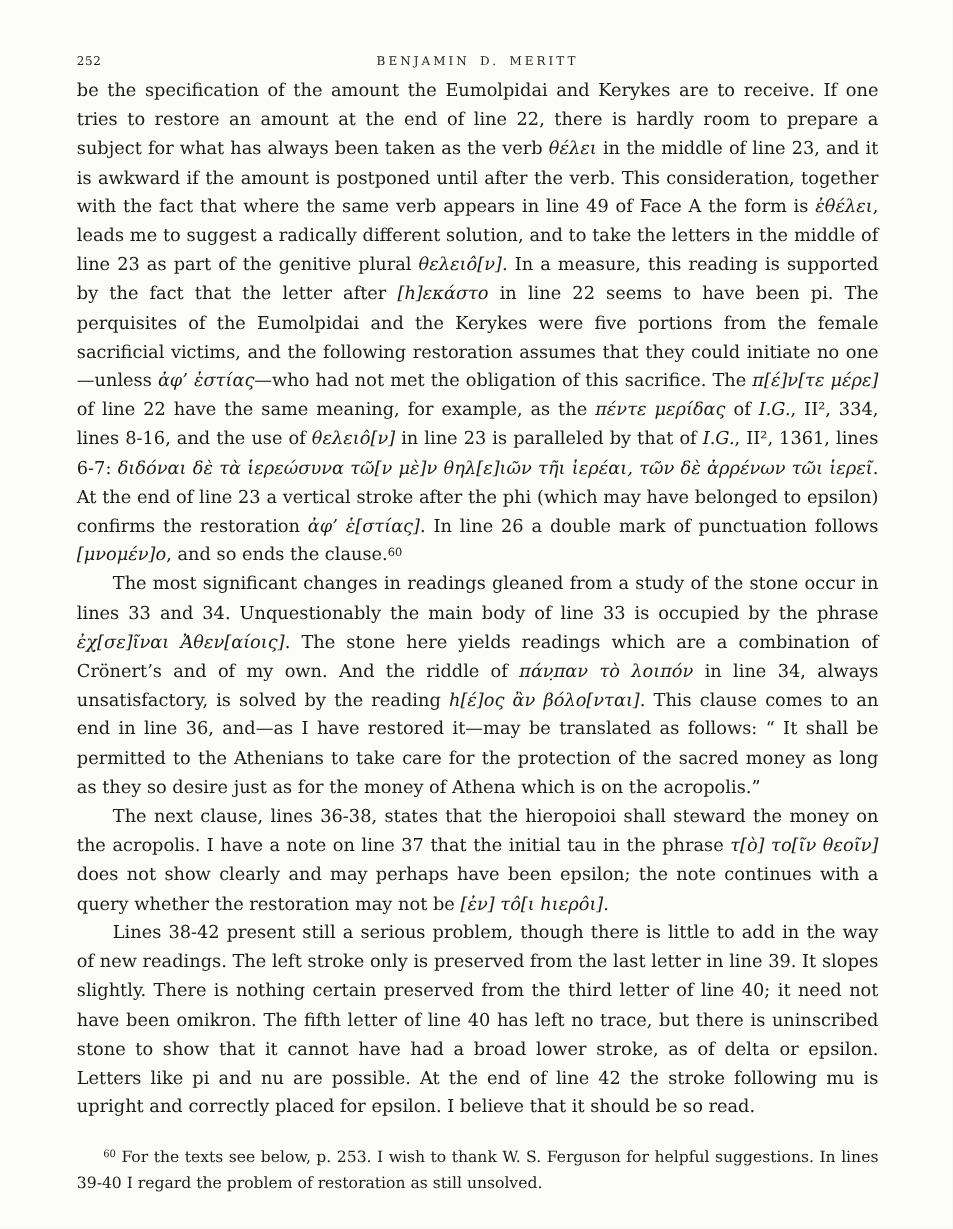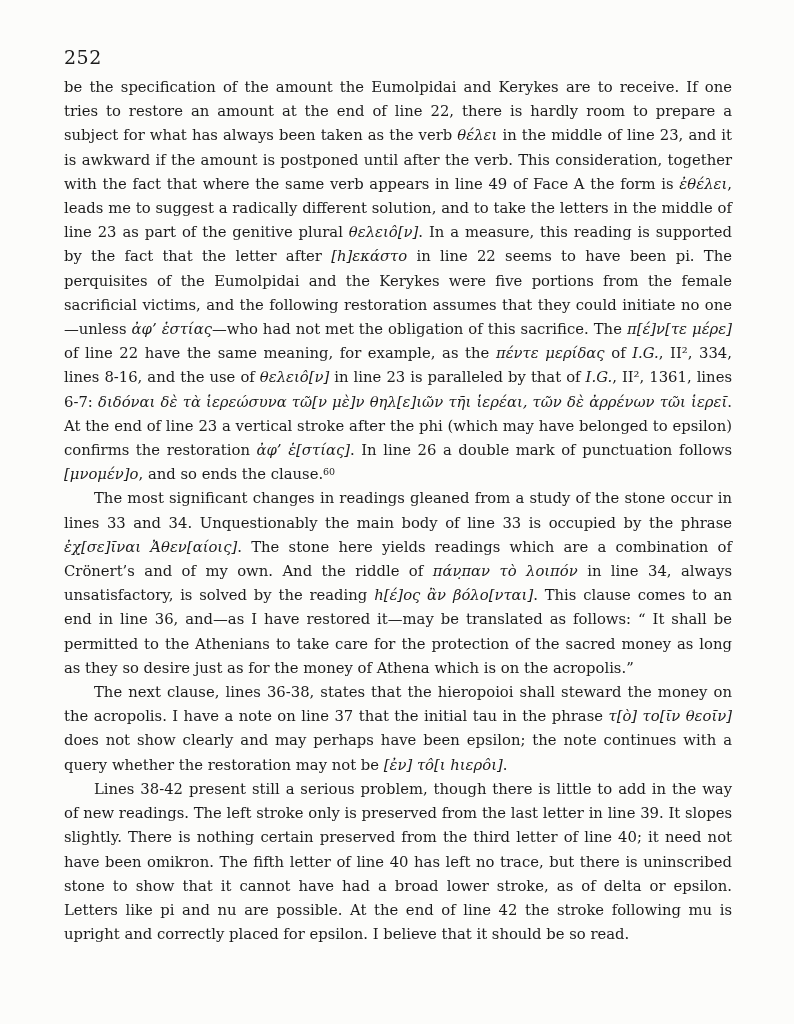--- a/index.html
+++ b/index.html
@@ -16,21 +16,21 @@
     padding: 46px 62px 0 64px;
     background: #fcfcfa;
     color: #1b1b1b;
     font-family: "DejaVu Serif", "Liberation Serif", serif;
     overflow: hidden;
   }
   .page-header {
     display: grid;
     grid-template-columns: 1fr auto 1fr;
     align-items: baseline;
-    font-size: 19px;
+    font-size: 10px;
   }
   .page-number {
     justify-self: start;
     letter-spacing: 0.5px;
   }
   .running-head {
     justify-self: center;
     letter-spacing: 2.5px;
     word-spacing: 3px;
   }
@@ -64,23 +64,27 @@
     margin: 0;
     text-indent: 22px;
   }
 </style>
 </head>
 <body>
 
 <div class="page">
   <div class="page-header">
     <span class="page-number">252</span>
+    <span class="running-head">BENJAMIN D. MERITT</span>
     <span class="head-spacer"></span>
   </div>
 
   <div class="page-body">
     <p><span>be the specification of the amount the Eumolpidai and Kerykes are to receive. If one tries to restore an amount at the end of line 22, there is hardly room to prepare a subject for what has always been taken as the verb </span><span class="it">θέλει</span><span> in the middle of line 23, and it is awkward if the amount is postponed until after the verb. This consideration, together with the fact that where the same verb appears in line 49 of Face A the form is </span><span class="it">ἐθέλει</span><span>, leads me to suggest a radically different solution, and to take the letters in the middle of line 23 as part of the genitive plural </span><span class="it">θελειô[ν]</span><span>. In a measure, this reading is supported by the fact that the letter after </span><span class="it">[h]εκάστο</span><span> in line 22 seems to have been pi. The perquisites of the Eumolpidai and the Kerykes were five portions from the female sacrificial victims, and the following restoration assumes that they could initiate no one—unless </span><span class="it">ἀφ’ ἑστίας</span><span>—who had not met the obligation of this sacrifice. The </span><span class="it">π[έ]ν[τε μέρε]</span><span> of line 22 have the same meaning, for example, as the </span><span class="it">πέντε μερίδας</span><span> of </span><span class="it">I.G.</span><span>, II², 334, lines 8-16, and the use of </span><span class="it">θελειô[ν]</span><span> in line 23 is paralleled by that of </span><span class="it">I.G.</span><span>, II², 1361, lines 6-7: </span><span class="it">διδόναι δὲ τὰ ἱερεώσυνα τῶ[ν μὲ]ν θηλ[ε]ιῶν τῆι ἱερέαι, τῶν δὲ ἀρρένων τῶι ἱερεῖ</span><span>. At the end of line 23 a vertical stroke after the phi (which may have belonged to epsilon) confirms the restoration </span><span class="it">ἀφ’ ἑ[στίας]</span><span>. In line 26 a double mark of punctuation follows </span><span class="it">[μνομέν]ο</span><span>, and so ends the clause.</span><span class="sup">60</span></p>
     <p class="indent"><span>The most significant changes in readings gleaned from a study of the stone occur in lines 33 and 34. Unquestionably the main body of line 33 is occupied by the phrase </span><span class="it">ἐχ̣[σε]ῖναι Ἀθεν[αίοις]</span><span>. The stone here yields readings which are a combination of Crönert’s and of my own. And the riddle of </span><span class="it">πάν̣παν τὸ λοιπόν</span><span> in line 34, always unsatisfactory, is solved by the reading </span><span class="it">h[έ]ος ἂν βόλο[νται]</span><span>. This clause comes to an end in line 36, and—as I have restored it—may be translated as follows: “ It shall be permitted to the Athenians to take care for the protection of the sacred money as long as they so desire just as for the money of Athena which is on the acropolis.”</span></p>
     <p class="indent"><span>The next clause, lines 36-38, states that the hieropoioi shall steward the money on the acropolis. I have a note on line 37 that the initial tau in the phrase </span><span class="it">τ[ὸ] το[ῖν θεοῖν]</span><span> does not show clearly and may perhaps have been epsilon; the note continues with a query whether the restoration may not be </span><span class="it">[ἐν] τô[ι hιερôι]</span><span>.</span></p>
     <p class="indent"><span>Lines 38-42 present still a serious problem, though there is little to add in the way of new readings. The left stroke only is preserved from the last letter in line 39. It slopes slightly. There is nothing certain preserved from the third letter of line 40; it need not have been omikron. The fifth letter of line 40 has left no trace, but there is uninscribed stone to show that it cannot have had a broad lower stroke, as of delta or epsilon. Letters like pi and nu are possible. At the end of line 42 the stroke following mu is upright and correctly placed for epsilon. I believe that it should be so read.</span></p>
   </div>
 
+  <div class="footnote">
+    <p><span class="sup">60</span><span> For the texts see below, p. 253. I wish to thank W. S. Ferguson for helpful suggestions. In lines 39-40 I regard the problem of restoration as still unsolved.</span></p>
+  </div>
 </div>
 
 </body></html>

